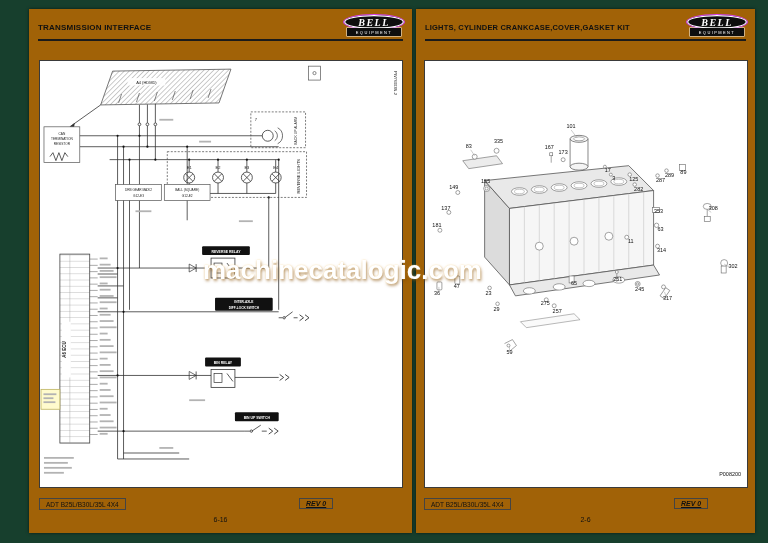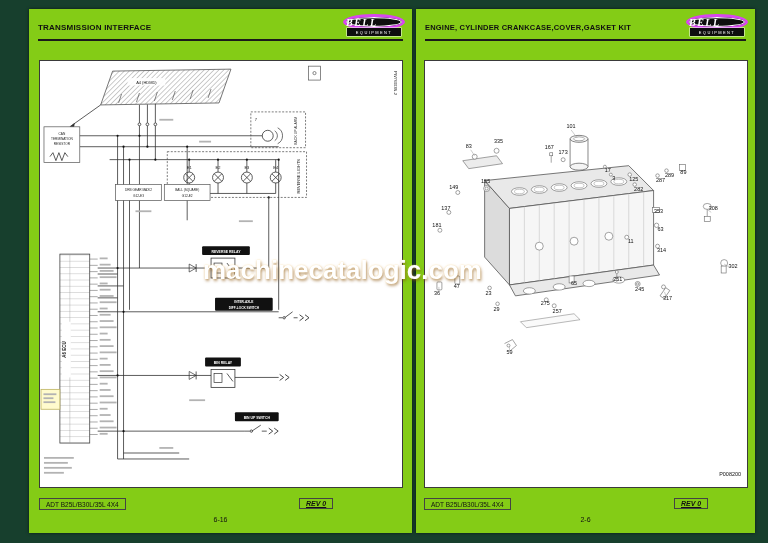--- a/index.html
+++ b/index.html
@@ -1,24 +1,24 @@
 <!DOCTYPE html>
 <html><head>
 <meta charset="utf-8">
 <style>
   *{margin:0;padding:0;box-sizing:border-box}
   html,body{width:768px;height:543px}
   body{position:relative;background:#173f2d;font-family:"Liberation Sans",sans-serif;overflow:hidden}
-  .page{position:absolute;top:9px;height:524px;background:#84cc16;box-shadow:0 0 3px rgba(0,0,0,.6)}
+  .page{position:absolute;top:9px;height:524px;background:#a16207;box-shadow:0 0 3px rgba(0,0,0,.6)}
   #left-page{left:29px;width:383px}
   #right-page{left:416px;width:339px}
   .page-title{position:absolute;left:9px;top:14px;font-size:8px;font-weight:bold;color:#111;letter-spacing:.2px;white-space:nowrap}
   .header-rule{position:absolute;left:9px;right:9px;top:30px;height:2px;background:#1a1a1a}
   .bell-logo{position:absolute;top:5px;right:7px;width:62px}
-  .bell-oval{width:62px;height:16px;background:#0e0e0e;border-radius:50%;display:flex;align-items:center;justify-content:flex-start;box-shadow:inset 0 0 0 1.3px #fff;border:3px solid #d946ef}
+  .bell-oval{width:62px;height:16px;background:#0e0e0e;border-radius:50%;display:flex;align-items:center;justify-content:center;box-shadow:inset 0 0 0 1.3px #fff;border:1px solid #d946ef}
   .bell-oval span{color:#fff;font-weight:bold;font-style:italic;font-size:10px;letter-spacing:1.5px;font-family:"Liberation Serif",serif}
   .bell-banner{width:54px;margin:-2px auto 0;background:#0e0e0e;color:#fff;font-size:4px;letter-spacing:1.4px;text-align:center;padding:1.5px 0;box-shadow:0 0 0 .5px #fff;position:relative}
   .frame{position:absolute;border:1px solid #3a3a3a;background:#fff}
   #left-frame{left:10px;top:51px;width:364px;height:428px}
   #right-frame{left:8px;top:51px;width:324px;height:428px}
   .frame svg{display:block;width:100%;height:100%}
   .footer-model{position:absolute;top:489px;border:1px solid #444;font-size:6.5px;padding:1.5px 6px;color:#111;white-space:nowrap}
   #left-page .footer-model{left:10px}
   #right-page .footer-model{left:8px}
   .footer-rev{position:absolute;top:489px;border:1px solid #444;font-size:7px;font-weight:bold;font-style:italic;text-decoration:underline;padding:1px 6px;color:#111}
@@ -333,21 +333,21 @@
       </g>
     </svg>
   </div>
 
   <div class="footer-model">ADT B25L/B30L/35L 4X4</div>
   <div class="footer-rev">REV 0</div>
   <div class="footer-page">6-16</div>
 </div>
 
 <div class="page" id="right-page">
-  <div class="page-title" style="font-size:7.5px">ENGINE, CYLINDER CRANKCASE,COVER,GASKET KIT</div>
+  <div class="page-title" style="font-size:7.5px">LIGHTS, CYLINDER CRANKCASE,COVER,GASKET KIT</div>
   <div class="bell-logo">
     <div class="bell-oval">
         <span>BELL</span>
       </div>
     <div class="bell-banner">EQUIPMENT</div>
   </div>
   <div class="header-rule"></div>
 
   <div class="frame" id="right-frame">
     <svg viewBox="0 0 324 428">

